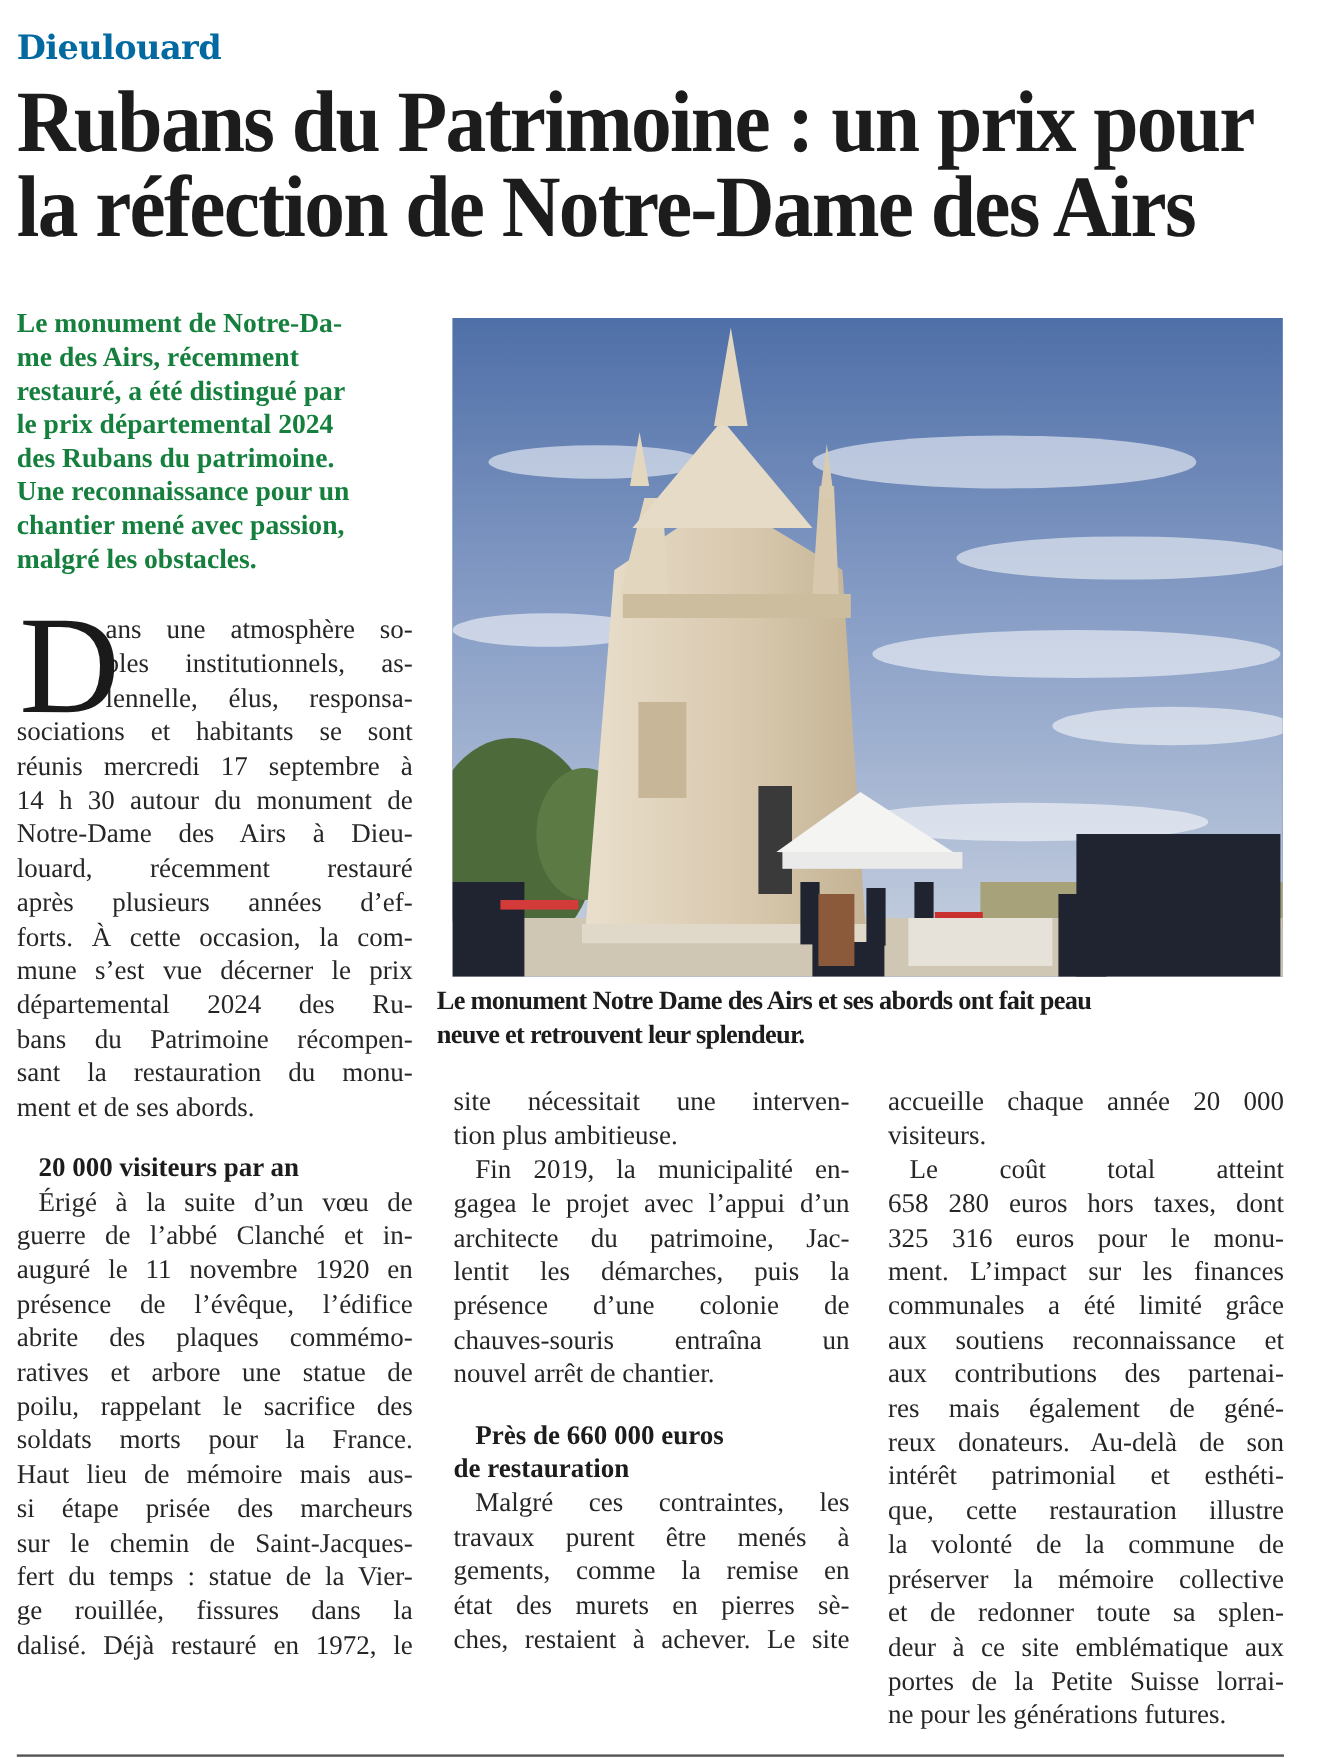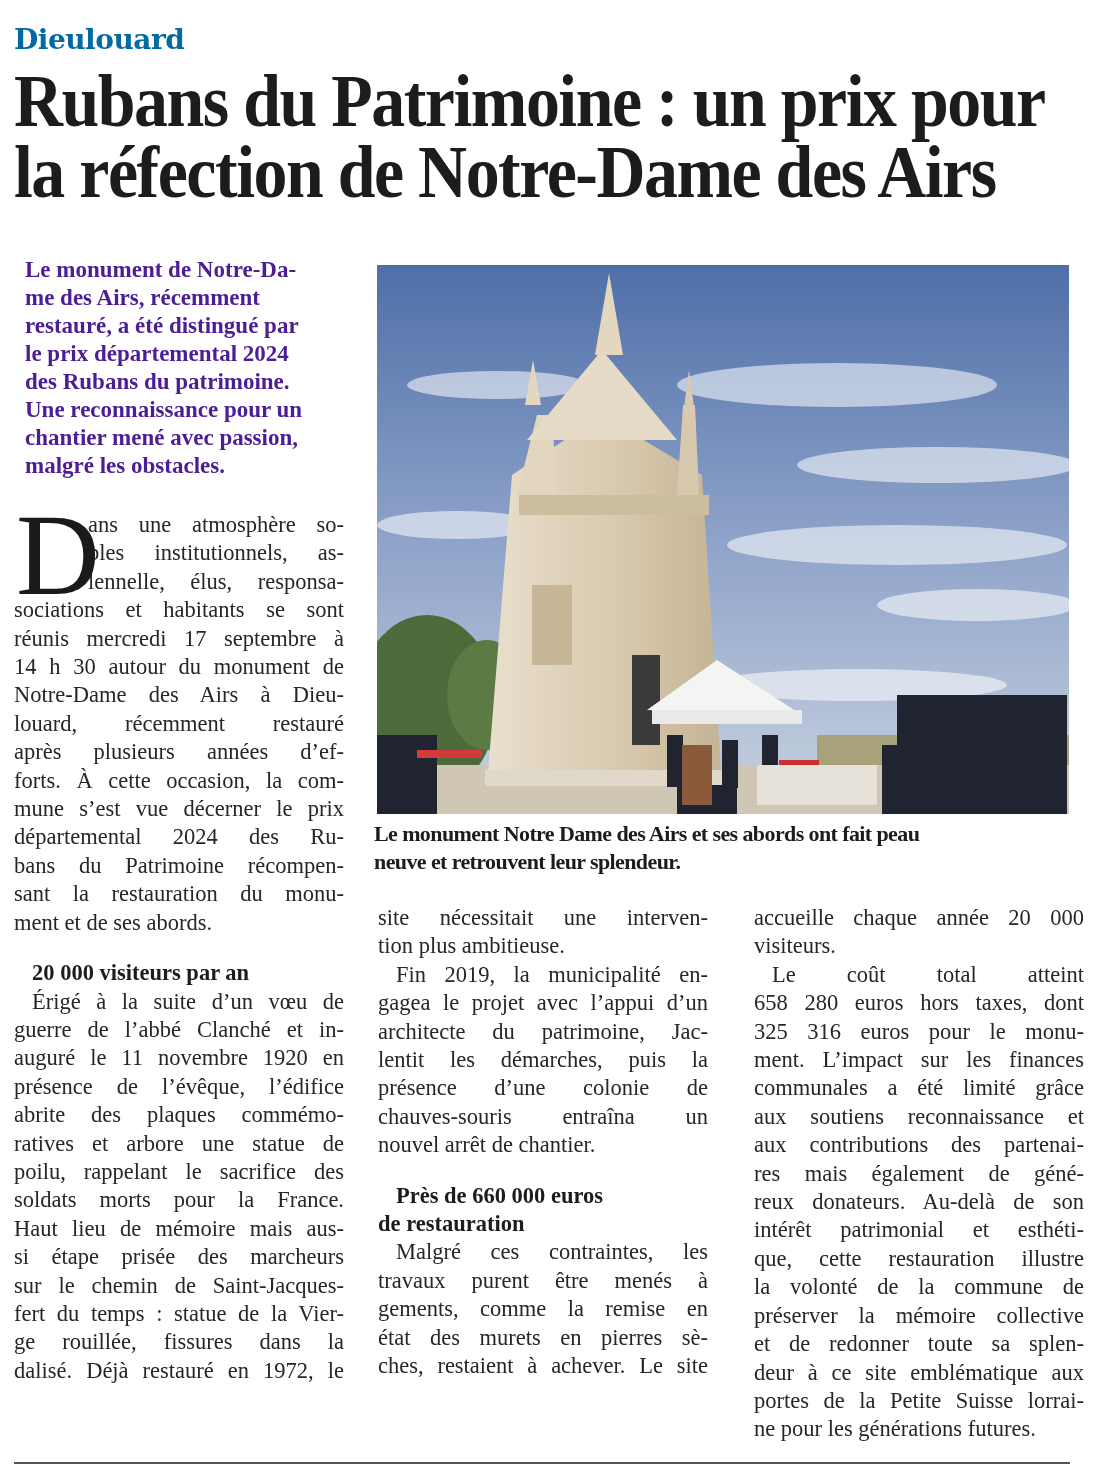--- a/index.html
+++ b/index.html
@@ -15,55 +15,55 @@
     font-family: "Liberation Serif", serif; font-weight: bold;
     font-size: 73px; line-height: 71px; color: #1c1c1c;
     letter-spacing: -1.6px; margin: 0;
     transform: scaleX(0.93); transform-origin: left top;
   }
   .headline span { display: block; white-space: nowrap; }
 
   .lede {
     position: absolute; left: 14px; top: 256px; width: 345px;
     font-family: "Liberation Serif", serif; font-weight: bold;
-    font-size: 23px; line-height: 28px; color: #4c1d95; margin-left: 11px;
+    font-size: 23px; line-height: 28px; color: #15803d;
   }
   .lede span, .col span.l { display: block; white-space: nowrap; }
 
   .col {
     position: absolute;
     font-family: "Liberation Serif", serif;
     font-size: 22.5px; line-height: 28.4px; color: #262626;
   }
   .col span.l { text-align: justify; text-align-last: justify; }
   .col span.l.last { text-align-last: left; }
   .col span.ind { padding-left: 18px; }
   .col .sub {
     font-weight: bold; color: #1c1c1c; display: block; white-space: nowrap;
   }
   .col .gap { display: block; height: 22px; }
 
   #col1 { left: 14px; top: 511px; width: 330px; }
   #col2 { left: 378px; top: 904px; width: 330px; }
-  #col3 { left: 740px; top: 904px; width: 330px; margin-left: 14px; }
+  #col3 { left: 740px; top: 904px; width: 330px; }
 
   .dropcap-wrap { position: relative; }
   .dropcap {
     position: absolute; left: 2px; top: 2px;
     font-family: "Liberation Serif", serif; font-size: 116px;
     line-height: 84px; color: #1a1a1a; font-weight: normal;
   }
   .dc-line { padding-left: 74px; }
 
   .photo {
     position: absolute; left: 377px; top: 265px; width: 692px; height: 549px;
     overflow: hidden; background: #6f89b8;
   }
   .caption {
-    position: absolute; left: 374px; top: 820px; width: 700px;
+    position: absolute; left: 364px; top: 820px; width: 700px;
     font-family: "Liberation Serif", serif; font-weight: bold;
     font-size: 22px; line-height: 28px; color: #1c1c1c; letter-spacing: -0.6px;
   }
   .caption span { display: block; white-space: nowrap; }
   .rule {
     position: absolute; left: 14px; top: 1462px; width: 1056px; height: 2px;
     background: #555;
   }
 </style>
 </head>

